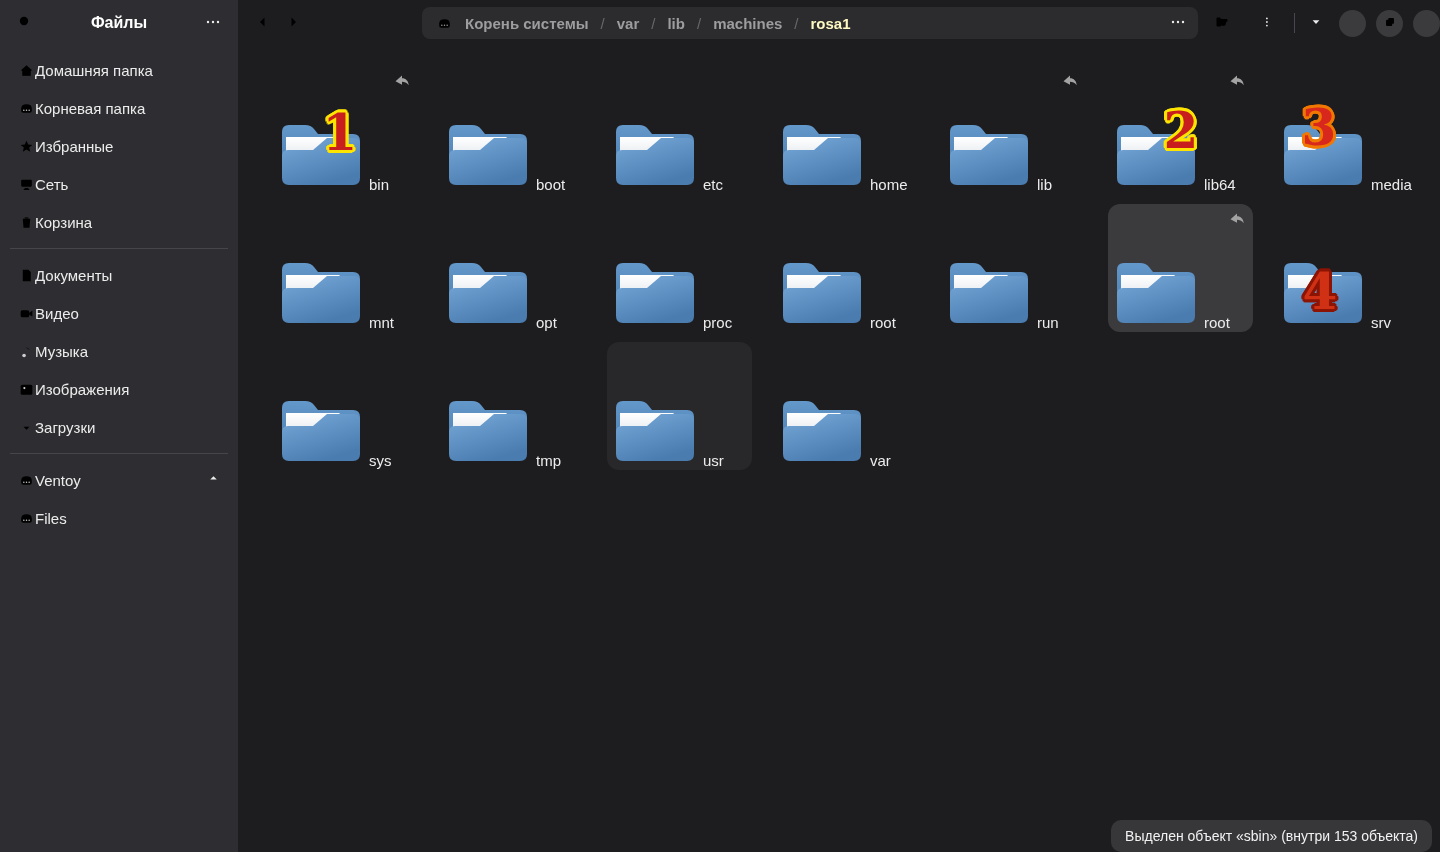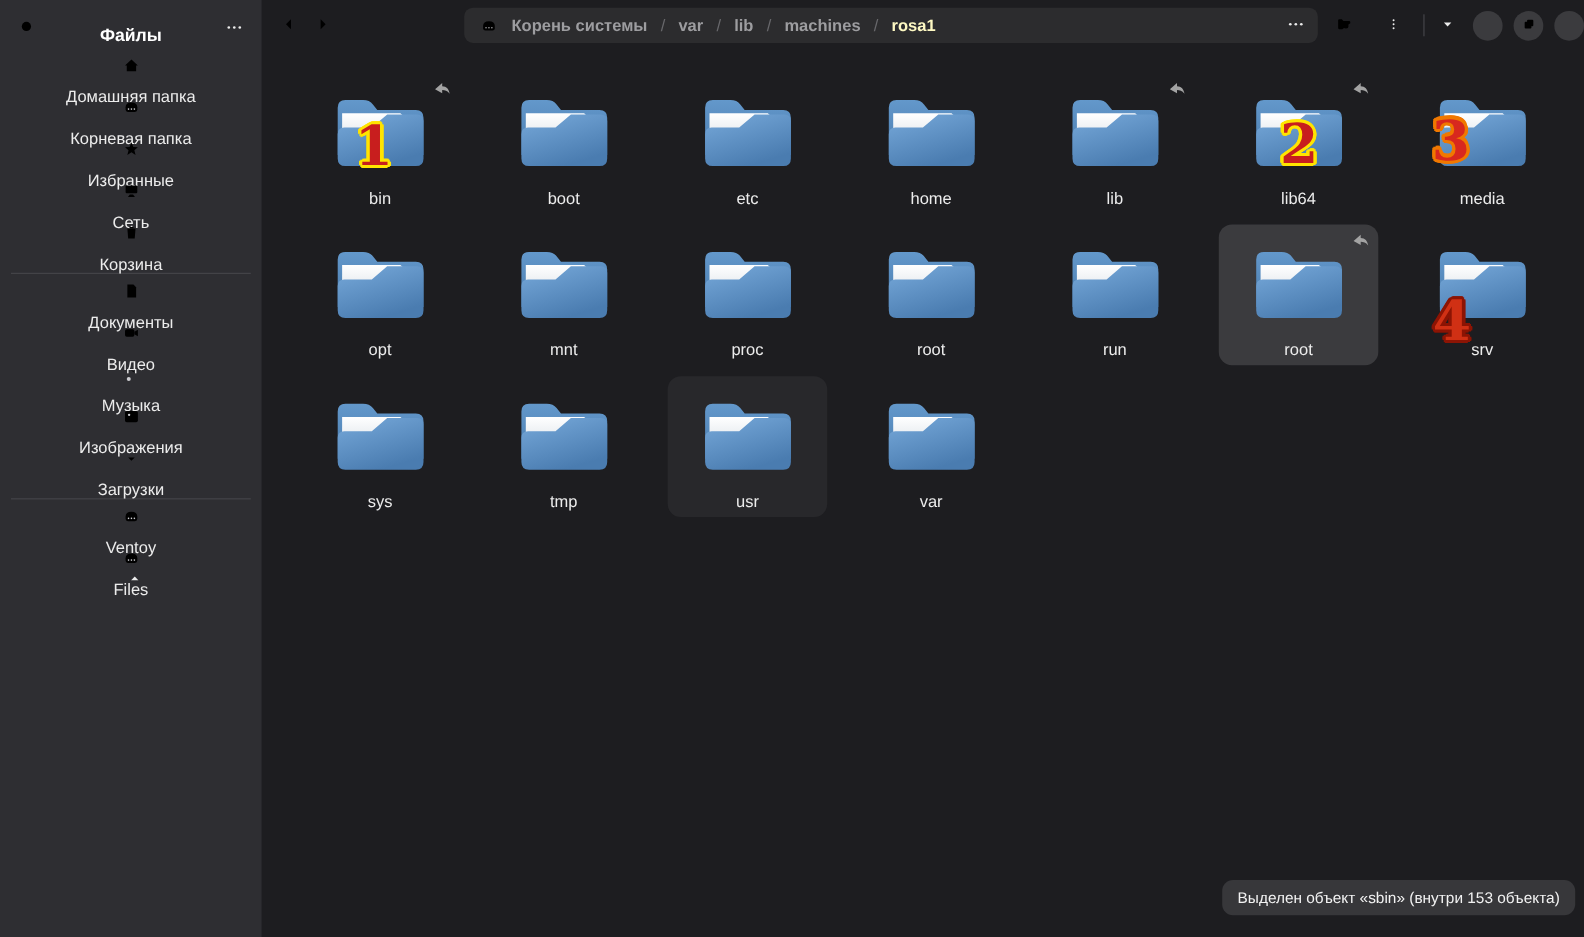--- a/index.html
+++ b/index.html
@@ -7,28 +7,28 @@
     --selection-bg:#3b3b3e; --hover-bg:#28282b; --status-bg:#37373a;
   }
   *{box-sizing:border-box;}
   html,body{margin:0;padding:0;}
   body{width:1440px;height:852px;overflow:hidden;background:var(--content-bg);
        font-family:"Liberation Sans",sans-serif;color:#ececec;position:relative;}
   .app{display:flex;width:100%;height:100%;}
 
   
   .sidebar{width:238px;flex:none;background:var(--sidebar-bg);display:flex;flex-direction:column;}
-  .sidebar-header{height:46px;display:flex;align-items:flex-end;padding:4px 9px;flex:none;}
+  .sidebar-header{height:46px;display:flex;align-items:center;padding:4px 9px;flex:none;}
   .icon-btn{width:32px;height:32px;border:none;background:transparent;border-radius:7px;
             display:flex;align-items:center;justify-content:center;color:#ececec;padding:0;cursor:pointer;}
   .icon-btn svg{width:16px;height:16px;}
   .sidebar-title{flex:1;text-align:center;font-weight:700;font-size:16px;color:#ffffff;}
   .side-list{flex:1;padding:5px 8px;}
-  .side-item{display:flex;align-items:center;gap:12px;height:38px;padding:0 10px;border-radius:7px;
-             font-size:15px;color:#ececec;cursor:pointer;flex-direction:column;}
+  .side-item{display:flex;align-items:center;gap:0;height:38px;padding:0 10px;border-radius:7px;
+             font-size:15px;color:#ececec;cursor:pointer;}
   .side-item .s-ico{width:17px;height:17px;color:#cdcdd1;display:flex;}
   .side-item .s-ico svg{width:17px;height:17px;}
   .side-label{flex:1;white-space:nowrap;}
   .eject-btn{width:26px;height:26px;margin-right:-6px;}
   .eject-btn svg{width:15px;height:15px;}
   .side-sep{height:1px;background:#46464a;margin:7px 2px;}
 
   
   .main{flex:1;display:flex;flex-direction:column;background:var(--content-bg);position:relative;}
   .headerbar{height:46px;display:flex;align-items:center;padding:0 6px 0 10px;flex:none;}
@@ -49,34 +49,34 @@
   .caret-btn svg{width:12px;height:12px;}
   .window-controls{display:flex;gap:10px;margin-left:12px;margin-right:2px;}
   .win-btn{width:27px;height:27px;border-radius:50%;background:#3b3b3e;border:none;color:#ececec;
            display:flex;align-items:center;justify-content:center;padding:0;cursor:pointer;}
   .win-btn svg{width:14px;height:14px;}
 
   
   .grid{padding:20px 0 0 24px;display:grid;grid-template-columns:repeat(7,167px);
         grid-auto-rows:138px;align-content:start;justify-items:center;flex:1;}
   .cell{width:145px;height:128px;border-radius:12px;position:relative;display:flex;
-        flex-direction:column;align-items:center;padding-top:14px;cursor:pointer;}
+        align-items:flex-end;padding-top:14px;cursor:pointer;}
   .cell.selected{background:var(--selection-bg);}
   .cell.hover{background:var(--hover-bg);}
   .fico{width:96px;height:80px;flex:none;}
   .fico svg{width:96px;height:80px;display:block;}
   .flabel{margin-top:12px;font-size:15px;color:#ececec;line-height:18px;}
   .emblem{position:absolute;top:6px;right:8px;width:16px;height:16px;}
   .emblem svg{width:16px;height:16px;display:block;}
 
   
   .annotation-overlay{position:fixed;left:0;top:0;width:1440px;height:852px;pointer-events:none;z-index:5;}
   .ann{position:absolute;transform:translate(-50%,-50%);font-family:"DejaVu Serif",serif;
        font-weight:700;font-size:50px;line-height:1;}
-  .status-pill{position:fixed;right:8px;bottom:20px;background:var(--status-bg);border-radius:10px;
+  .status-pill{position:fixed;right:8px;bottom:0;background:var(--status-bg);border-radius:10px;
                padding:8px 14px;font-size:14px;color:#f2f2f2;z-index:6;white-space:nowrap;}
 </style>
 </head>
 <body>
 
 <svg width="0" height="0" style="position:absolute" aria-hidden="true">
   <defs>
     <linearGradient id="g-back" x1="0" y1="0" x2="0" y2="1">
       <stop offset="0" stop-color="#6398cb"></stop>
         <stop offset="1" stop-color="#4a7cae"></stop>
@@ -505,31 +505,31 @@
     <div class="flabel">media</div>
   </div>
 
   <div class="cell">
 
     <div class="fico">
             <svg viewBox="0 0 96 78">
               <use href="#i-folder"></use>
             </svg>
           </div>
+    <div class="flabel">mnt</div>
+  </div>
+
+  <div class="cell">
+
+    <div class="fico">
+            <svg viewBox="0 0 96 78">
+              <use href="#i-folder"></use>
+            </svg>
+          </div>
     <div class="flabel">opt</div>
-  </div>
-
-  <div class="cell">
-
-    <div class="fico">
-            <svg viewBox="0 0 96 78">
-              <use href="#i-folder"></use>
-            </svg>
-          </div>
-    <div class="flabel">mnt</div>
   </div>
 
   <div class="cell">
 
     <div class="fico">
             <svg viewBox="0 0 96 78">
               <use href="#i-folder"></use>
             </svg>
           </div>
     <div class="flabel">proc</div>

